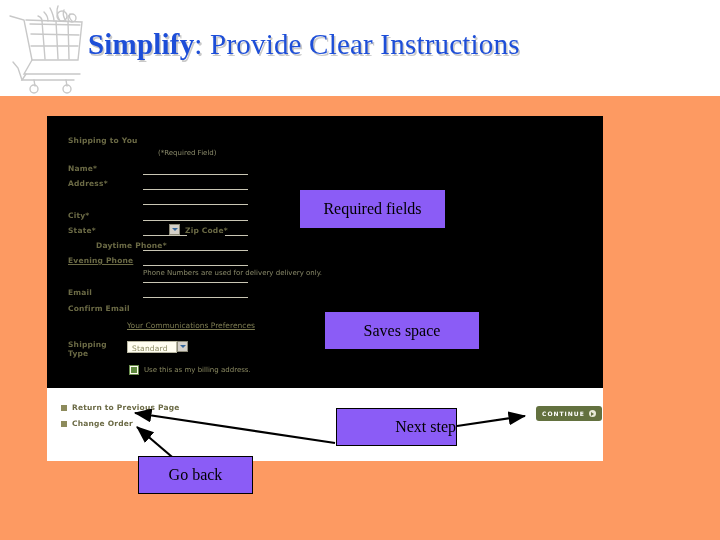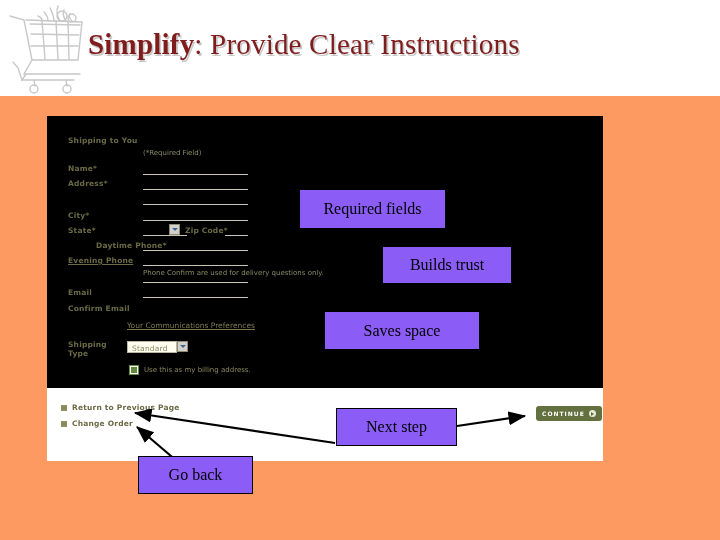--- a/index.html
+++ b/index.html
@@ -28,21 +28,21 @@
     left: 4px; top: 2px;
     width: 86px; height: 94px;
   }
   .slide-title {
     position: absolute;
     left: 88px;
     top: 26px;
     width: 600px;
     font-size: 29px;
     line-height: 36px;
-    color: #7f1d1d;
+    color: #1d4ed8;
     letter-spacing: .2px;
     text-shadow: 1.6px 1.6px 0 #c9c9c9;
     white-space: nowrap;
   }
   .slide-title .strong { font-weight: bold; }
 
   
   .orange-bg {
     position: absolute;
     left: 0; top: 96px;
@@ -232,21 +232,21 @@
     </div>
   </div>
 
   <div class="orange-bg"></div>
 
   <div class="screenshot">
 
     <div class="form-panel">
 
       <div class="f-label" style="left:21px; top:20px;">Shipping to You</div>
-      <div class="f-note" style="left:96px; top:33px;">(*Required Field)</div>
+      <div class="f-note" style="left:111px; top:33px;">(*Required Field)</div>
 
       <div class="f-label" style="left:21px; top:48px;">Name*</div>
       <div class="f-line" style="left:96px; top:58px; width:105px;"></div>
 
       <div class="f-label" style="left:21px; top:63px;">Address*</div>
       <div class="f-line" style="left:96px; top:73px; width:105px;"></div>
       <div class="f-line" style="left:96px; top:88px; width:105px;"></div>
 
       <div class="f-label" style="left:21px; top:95px;">City*</div>
       <div class="f-line" style="left:96px; top:104px; width:105px;"></div>
@@ -256,21 +256,21 @@
       <div class="f-arrow" style="left:122px; top:108px;"></div>
       <div class="f-label" style="left:138px; top:110px;">Zip Code*</div>
       <div class="f-line" style="left:178px; top:119px; width:23px;"></div>
 
       <div class="f-label" style="left:21px; top:125px;padding-left:28px;">Daytime Phone*</div>
       <div class="f-line" style="left:96px; top:134px; width:105px;"></div>
 
       <div class="f-label" style="left:21px; top:140px;text-decoration:underline;">Evening Phone</div>
       <div class="f-line" style="left:96px; top:149px; width:105px;"></div>
 
-      <div class="f-note" style="left:96px; top:153px;">Phone Confirm are used for delivery questions only.</div>
+      <div class="f-note" style="left:96px; top:153px;">Phone Numbers are used for delivery delivery only.</div>
 
       <div class="f-label" style="left:21px; top:172px;">Email</div>
       <div class="f-line" style="left:96px; top:166px; width:105px;"></div>
 
       <div class="f-label" style="left:21px; top:188px;">Confirm Email</div>
       <div class="f-line" style="left:96px; top:181px; width:105px;"></div>
 
       <div class="f-link" style="left:80px; top:205px;">Your Communications Preferences</div>
 
       <div class="f-label" style="left:21px; top:224px;">Shipping</div>
@@ -313,29 +313,26 @@
 
     <line x1="335" y1="443" x2="135" y2="413" stroke="#000" stroke-width="2.2" marker-end="url(#ah)"></line>
 
     <line x1="178" y1="462" x2="137" y2="427" stroke="#000" stroke-width="2.2" marker-end="url(#ah)"></line>
   </svg>
 
   <div class="callout" style="left:299px; top:189px; width:147px; height:40px;">
     <span>Required fields</span>
   </div>
 
-  <div class="callout" style="left:382px; top:246px; width:130px; height:38px;">
-    <span>Builds trust</span>
-  </div>
 
   <div class="callout" style="left:324px; top:311px; width:156px; height:39px;">
     <span>Saves space</span>
   </div>
 
-  <div class="callout" style="left:336px; top:408px; width:121px; height:38px;">
+  <div class="callout" style="left:336px; top:408px; width:121px; height:38px;justify-content:flex-end;">
     <span>Next step</span>
   </div>
 
   <div class="callout" style="left:138px; top:456px; width:115px; height:38px;">
     <span>Go back</span>
   </div>
 
 </div>
 
 </body></html>

